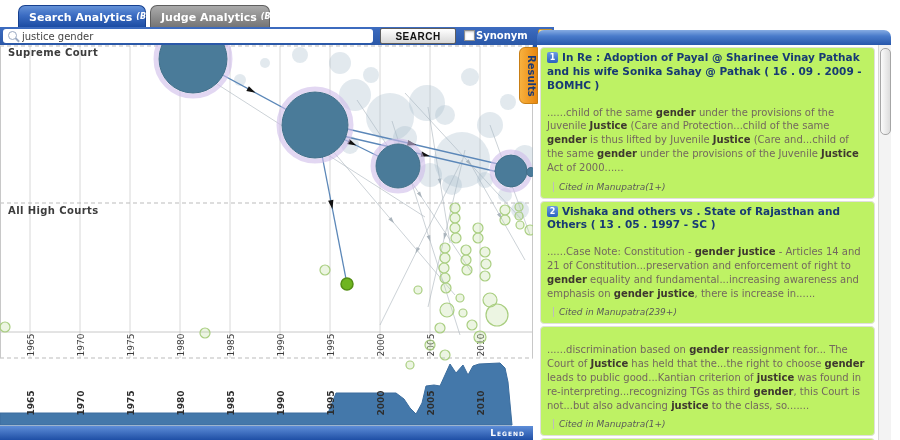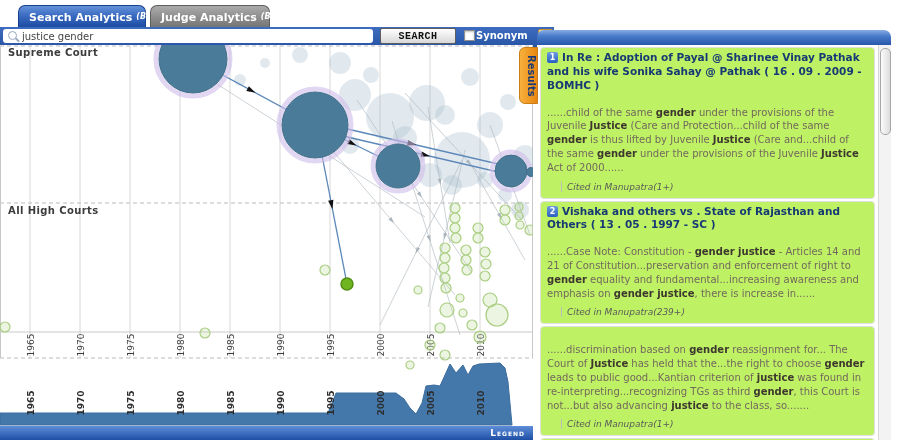--- a/index.html
+++ b/index.html
@@ -23,21 +23,21 @@
   .searchbox{position:absolute;left:3px;top:2px;width:370px;height:14px;background:#fff;
        border-radius:3px;display:flex;align-items:center;box-sizing:border-box}
   .mag{width:7px;height:7px;border:1.5px solid #9aa9c2;border-radius:50%;position:relative;
        margin:0 5px 2px 5px;flex:none}
   .mag::after{content:"";position:absolute;width:5px;height:1.5px;background:#9aa9c2;
        transform:rotate(45deg);right:-4px;bottom:-2px}
   .searchbox input{border:none;outline:none;font-size:10px;color:#444;flex:1;height:12px;
        padding:0;background:transparent;font-family:inherit}
   .searchbtn{position:absolute;left:380px;top:1px;width:76px;height:16px;
        background:linear-gradient(#ffffff,#d8d8d8);border:1px solid #5e5e5e;border-radius:2px;
-       font-size:10px;font-weight:bold;font-family:Liberation Mono, monospace;letter-spacing:.5px;color:#111;cursor:pointer}
+       font-size:10px;font-weight:bold;font-family:Liberation Sans, sans-serif;letter-spacing:.5px;color:#111;cursor:pointer}
   .syn{position:absolute;left:464px;top:3px;display:flex;align-items:center;gap:1px;
        color:#fff;font-size:10px;font-weight:bold;cursor:pointer}
   .syn .cb{width:9px;height:9px;background:#fff;border:1px solid #8f8f8f;
        box-shadow:inset 0 1px 2px #c2c2c2}
   .hicon{position:absolute;left:538px;top:2px;width:13px;height:13px;
        background:linear-gradient(#ffe08a,#f3a93c);border:1px solid #c8922f;border-radius:2px;cursor:pointer}
 
   
   .chart-panel{position:absolute;left:0;top:45px;width:533px;height:395px;background:#fff}
   #chart-svg{position:absolute;left:0;top:0;display:block}
@@ -66,21 +66,21 @@
   .thumb{position:absolute;top:3px;left:1px;width:9px;height:85px;
        background:linear-gradient(90deg,#fbfbfb,#dcdcdc);border:1px solid #a6a6a6;border-radius:5px}
 
   .result{margin:2px 3px;border:1px solid #e1dfdd;border-radius:4px;padding:3px 6px 4px 6px;background:#bef264}
   .rtitle{font-size:10.5px;font-weight:bold;color:#173a74;line-height:1.32;cursor:pointer}
   .badge{display:inline-block;width:11px;height:11px;border-radius:2px;
        background:linear-gradient(#6d9be0,#2a61c0);color:#fff;font-size:8px;font-weight:bold;
        text-align:center;line-height:11px;margin-right:4px;vertical-align:1px}
   .snippet{font-size:10px;color:#73685e;line-height:1.38;margin-top:13px}
   .snippet b{color:#3e372f}
-  .cited{font-style:italic;font-size:9px;color:#5a5a5a;margin-top:2px;margin-left:14px;
+  .cited{font-style:italic;font-size:9px;color:#5a5a5a;margin-top:2px;margin-left:6px;
        padding-left:5px;border-left:1px solid #bdbdbd;cursor:pointer;display:inline-block}
 </style>
 </head>
 <body>
 
 <div class="tabbar">
   <div class="tab tab-active">
     <span>Search Analytics</span><span class="beta">(Beta)</span>
   </div>
   <div class="tab tab-inactive">

